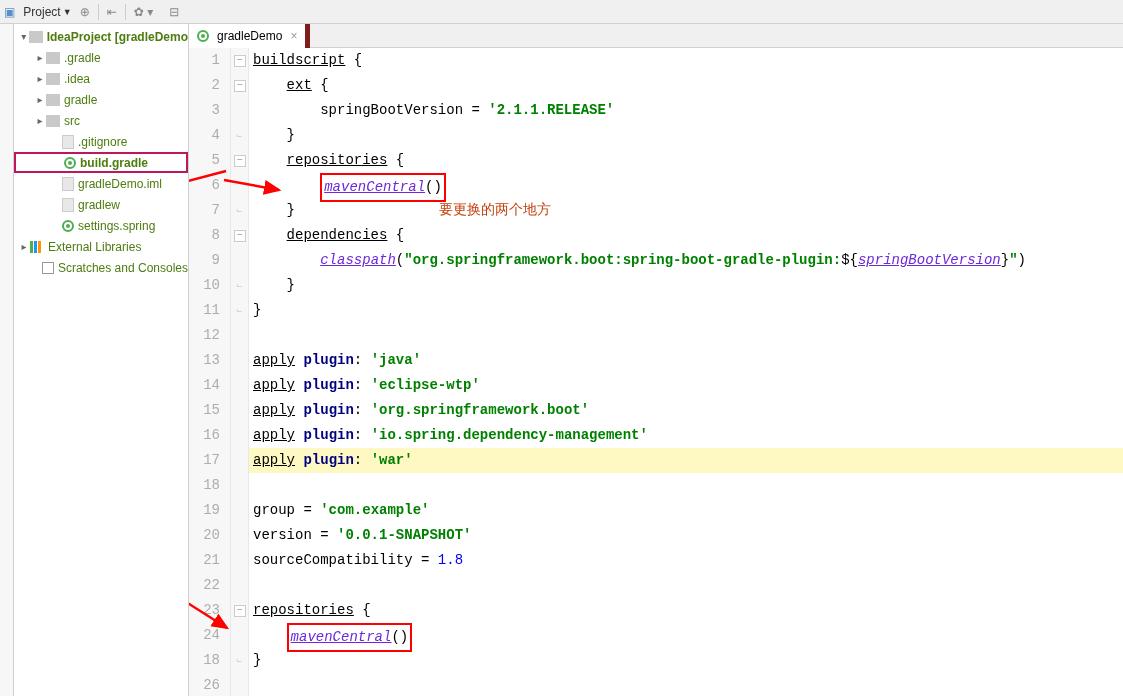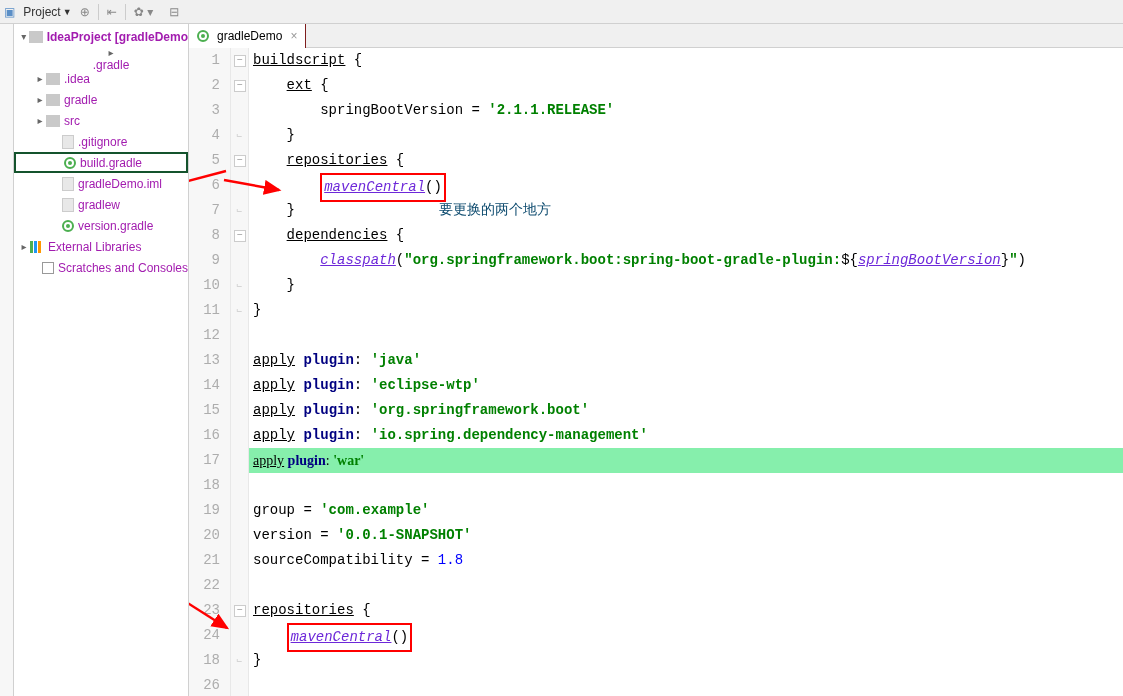--- a/index.html
+++ b/index.html
@@ -19,41 +19,41 @@
 .arrow-none { width: 12px; }
 .folder-icon { width: 14px; height: 12px; background: #c9c9c9; margin-right: 4px; }
 .file-icon { width: 12px; height: 14px; background: #e8e8e8; border: 1px solid #ccc; margin-right: 4px; }
 .gradle-icon { width: 12px; height: 12px; border-radius: 50%; border: 2px solid #4caf50; margin-right: 4px; position: relative; }
 .gradle-icon::after { content: ""; position: absolute; width: 4px; height: 4px; background: #4caf50; border-radius: 50%; top: 2px; left: 2px; }
 .lib-icon { width: 14px; height: 12px; display: flex; gap: 1px; margin-right: 4px; }
 .lib-icon span { width: 3px; background: #4caf50; }
 .lib-icon span:nth-child(2) { background: #2196f3; }
 .lib-icon span:nth-child(3) { background: #ff9800; }
 .scratch-icon { width: 12px; height: 12px; border: 1px solid #999; margin-right: 4px; }
-.tree-label { color: #a21caf; }
+.tree-label { color: #4d7c0f; }
 .tree-label.bold { font-weight: bold; }
-.highlight-box { border: 2px solid #14532d; }
+.highlight-box { border: 2px solid #be185d; font-weight: bold; }
 .editor-area { flex: 1; display: flex; flex-direction: column; background: #fff; position: relative; }
 .tab-bar { height: 24px; background: #f0f0f0; border-bottom: 1px solid #d0d0d0; display: flex; align-items: center; }
-.tab { height: 24px; background: #fff; border-right: 1px solid #7f1d1d; display: flex; align-items: center; padding: 0 8px; gap: 4px; }
+.tab { height: 24px; background: #fff; border-right: 5px solid #7f1d1d; display: flex; align-items: center; padding: 0 8px; gap: 4px; }
 .tab-close { color: #999; cursor: pointer; margin-left: 4px; }
 .code-content { flex: 1; display: flex; overflow: hidden; font-family: "Consolas", "Courier New", monospace; font-size: 14px; position: relative; }
 .gutter { width: 42px; background: #f7f7f7; color: #adadad; text-align: right; padding-right: 10px; border-right: 1px solid #e8e8e8; }
 .gutter-line { height: 25px; line-height: 25px; }
 .fold-gutter { width: 18px; background: #f7f7f7; border-right: 1px solid #e8e8e8; }
 .fold-mark { height: 25px; display: flex; align-items: center; justify-content: center; color: #999; font-size: 10px; }
 .code-lines { flex: 1; position: relative; }
 .code-line { height: 25px; line-height: 25px; padding-left: 4px; white-space: pre; }
-.code-line.current { background: #86efac; font-family: Liberation Serif, serif; }
+.code-line.current { background: #fef9c3; }
 .kw { color: #000; text-decoration: underline; }
 .kw2 { color: #000080; font-weight: bold; margin-top: 24px; }
 .str { color: #008000; font-weight: bold; }
 .fn { color: #6d28d9; font-style: italic; text-decoration: underline; }
 .num { color: #0000ff; }
-.annotation { position: absolute; color: #0c4a6e; font-family: Liberation Mono, monospace; font-size: 14px; }
+.annotation { position: absolute; color: #c2410c; font-family: Liberation Mono, monospace; font-size: 14px; }
 .red-box { border: 2px solid #ff0000; display: inline-block; padding: 0 2px; }
 .arrow-svg { position: absolute; pointer-events: none; }
 .fold-box { display: inline-flex; align-items: center; justify-content: center; width: 12px; height: 12px; border: 1px solid #ccc; font-size: 10px; color: #999; background: #fff; }
 </style>
 </head>
 <body>
 
 <div class="container">
   <div class="toolbar">
     <span style="color:#5b8fc7;">▣</span>
@@ -70,21 +70,21 @@
   </div>
   <div class="main">
     <div class="sidebar"></div>
     <div class="project-pane">
       <div class="tree" id="tree">
           <div class="tree-item" style="padding-left: 4px;">
             <span class="arrow arrow-down"></span>
             <span class="folder-icon"></span>
             <span class="tree-label bold">IdeaProject [gradleDemo</span>
           </div>
-          <div class="tree-item" style="padding-left: 20px; flex-direction: column;">
+          <div class="tree-item" style="padding-left: 20px;">
             <span class="arrow arrow-right"></span>
             <span class="folder-icon"></span>
             <span class="tree-label">.gradle</span>
           </div>
           <div class="tree-item" style="padding-left: 20px;">
             <span class="arrow arrow-right"></span>
             <span class="folder-icon"></span>
             <span class="tree-label">.idea</span>
           </div>
           <div class="tree-item" style="padding-left: 20px;">
@@ -113,21 +113,21 @@
             <span class="tree-label">gradleDemo.iml</span>
           </div>
           <div class="tree-item" style="padding-left: 36px;">
             <span class="arrow arrow-none"></span>
             <span class="file-icon"></span>
             <span class="tree-label">gradlew</span>
           </div>
           <div class="tree-item" style="padding-left: 36px;">
             <span class="arrow arrow-none"></span>
             <span class="gradle-icon"></span>
-            <span class="tree-label">version.gradle</span>
+            <span class="tree-label">settings.spring</span>
           </div>
           <div class="tree-item" style="padding-left: 4px;">
             <span class="arrow arrow-right"></span>
             <span class="lib-icon">
               <span></span>
               <span></span>
               <span></span>
             </span>
             <span class="tree-label">External Libraries</span>
           </div>

